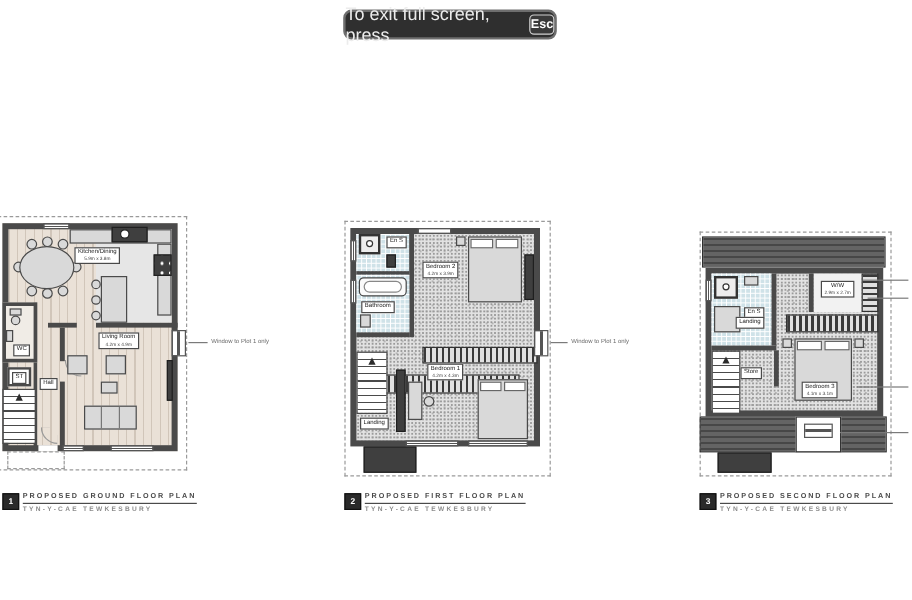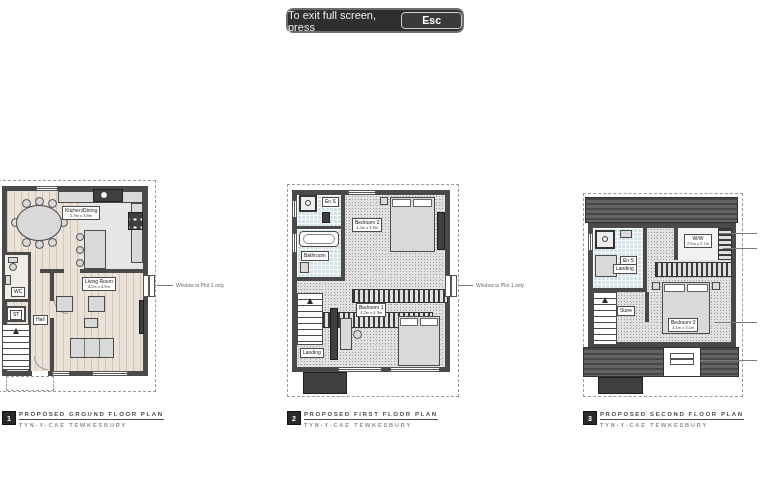--- a/index.html
+++ b/index.html
@@ -3,22 +3,22 @@
 <meta charset="utf-8">
 <style>
   *{margin:0;padding:0;box-sizing:border-box}
   html,body{width:760px;height:500px;background:#fff;overflow:hidden}
   body{position:relative;font-family:"Liberation Sans",sans-serif}
   .abs{position:absolute}
   
   .toast{position:absolute;left:286px;top:8px;width:178px;height:25px;background:#2f2f2f;
          border:2px solid #6e6e6e;border-radius:7px;display:flex;align-items:center;
          justify-content:center;gap:6px;z-index:50}
-  .toast-msg{font-size:11px;color:#ececec}
-  .esckey{border:1.5px solid #cfcfcf;border-radius:4px;padding:0px 20px;font-weight:bold;
+  .toast-msg{font-size:15px;color:#ececec}
+  .esckey{border:1.5px solid #cfcfcf;border-radius:4px;padding:0px 0;font-weight:bold;
           font-size:10.5px;color:#fff;background:#3a3a3a;line-height:15px}
   
   .dashedbox{border:1px dashed #9a9a9a}
   .bld{border:5px solid #4a4a4a}
   .wall{background:#4a4a4a}
   .wood{background-color:#eae1d7;background-image:repeating-linear-gradient(90deg,rgba(120,100,80,.22) 0 1px,transparent 1px 7px)}
   .carpet{background-color:#e2e2e2;background-image:radial-gradient(#9a9a9a 0.6px,transparent 0.9px),radial-gradient(#b5b5b5 0.6px,transparent 0.9px);background-size:3px 3px,5px 5px;background-position:0 0,1px 2px}
   .tile{background-color:#cfe2e8;background-image:linear-gradient(#fff .7px,transparent .7px),linear-gradient(90deg,#fff .7px,transparent .7px);background-size:4px 4px}
   .kitfloor{background:#e6e6e6}
   .roof{background:repeating-linear-gradient(to bottom,#474747 0 2px,#646464 2px 5px);border:1px solid #2f2f2f}

